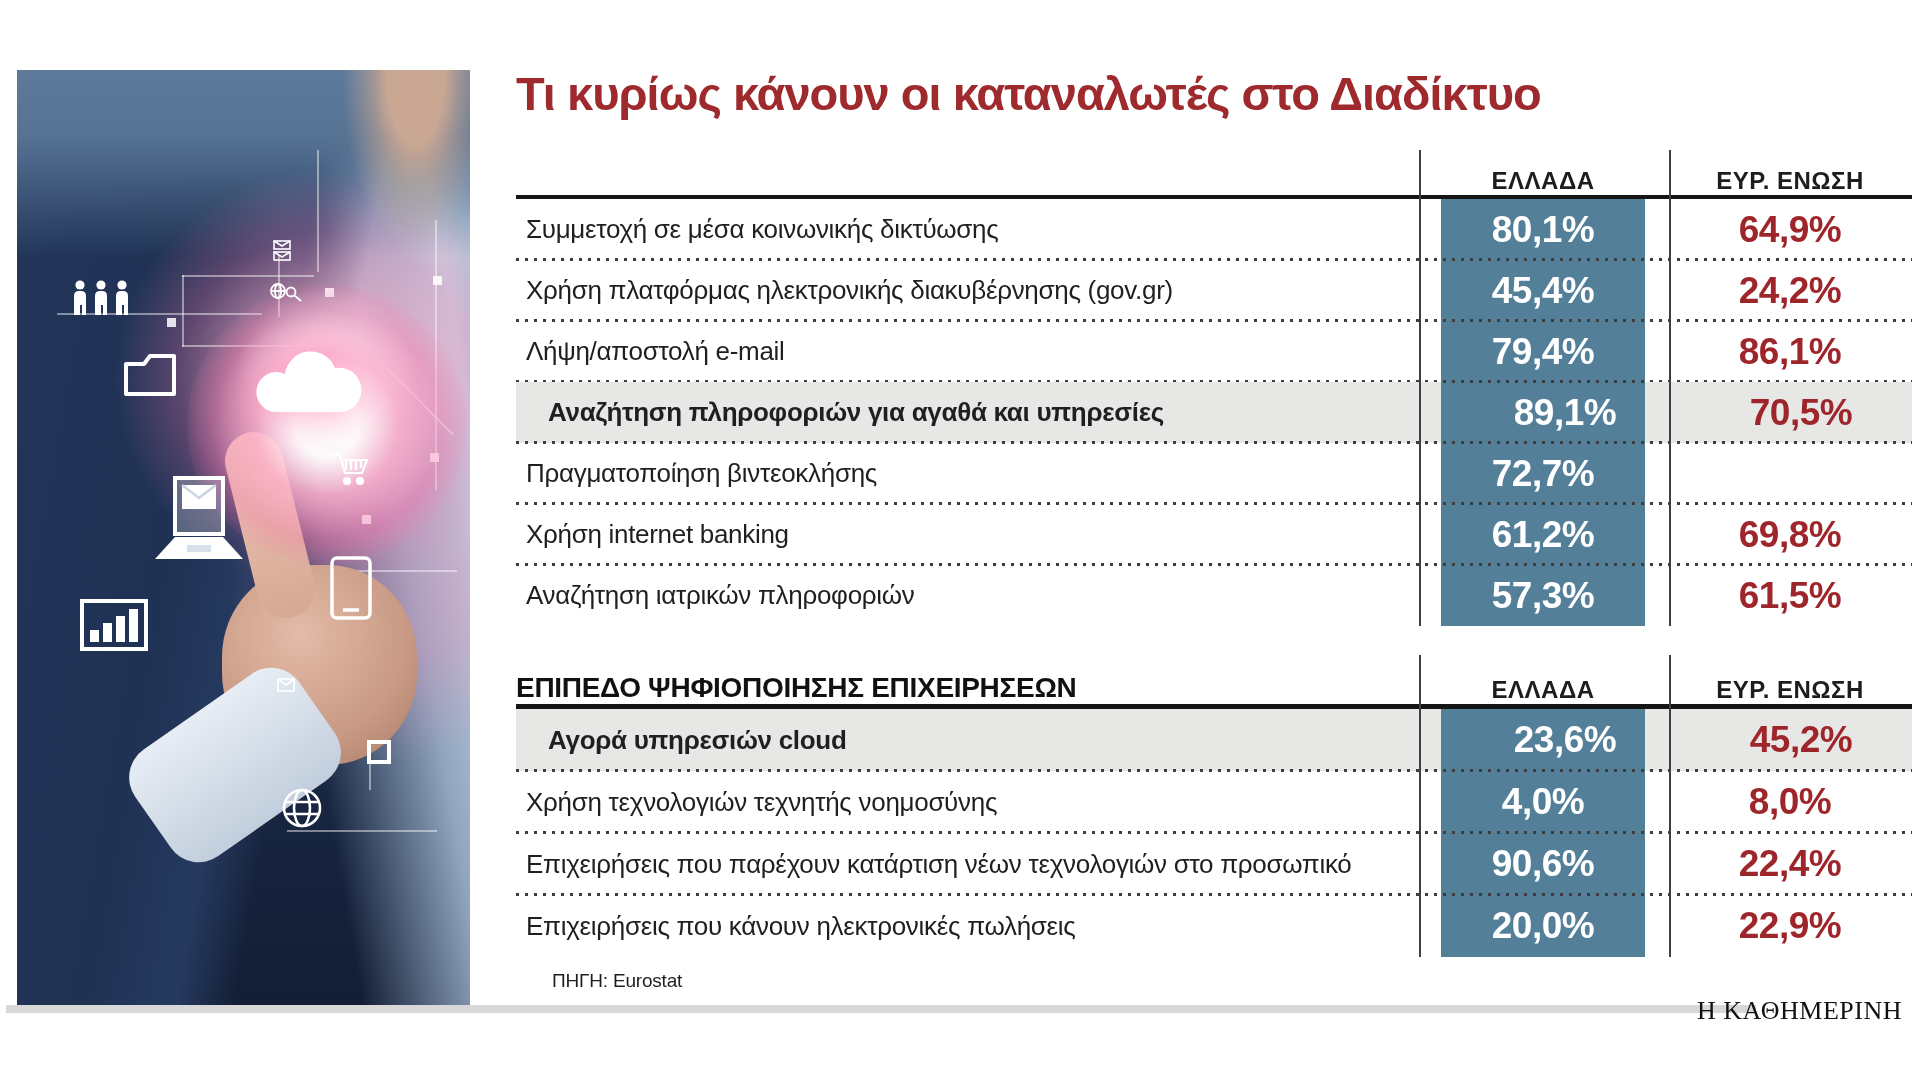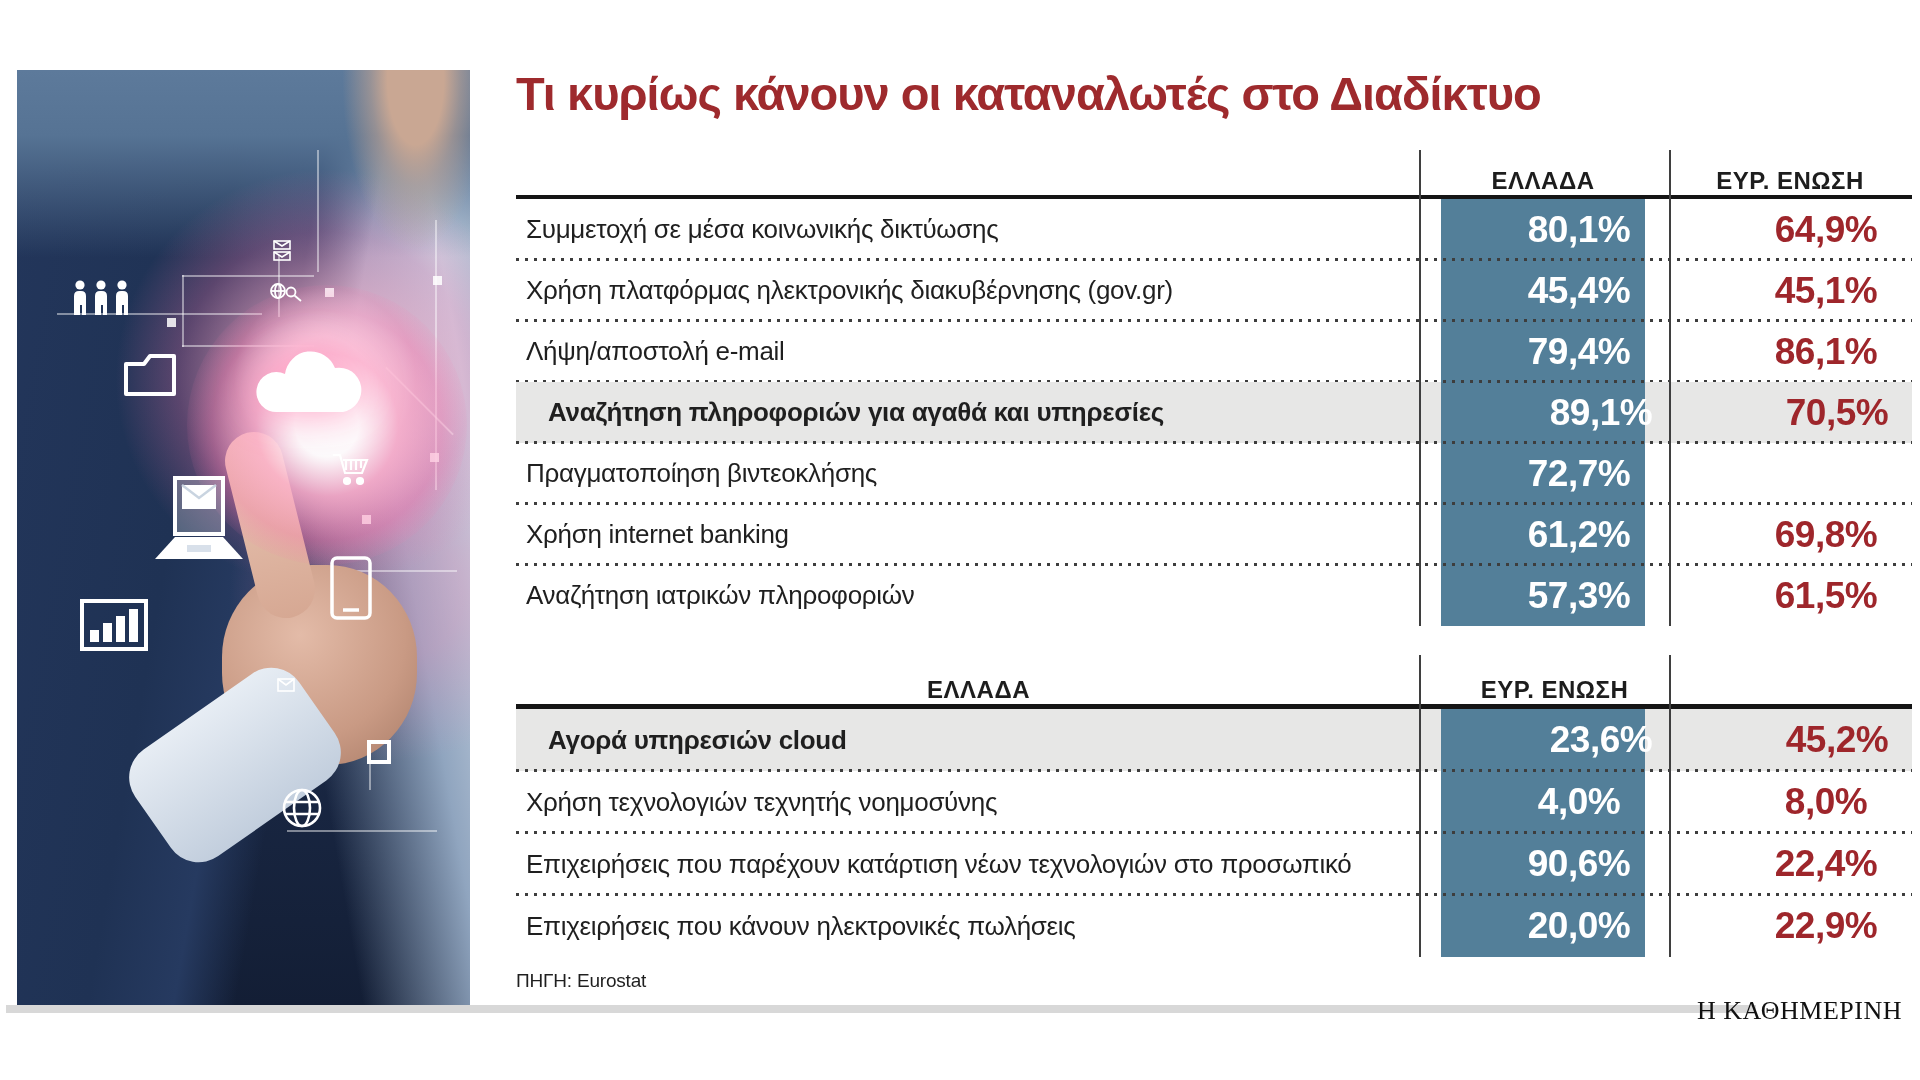--- a/index.html
+++ b/index.html
@@ -41,34 +41,34 @@
   .tbl1 .col-heads { height:45px; }
   .tbl2 .col-heads { height:49px; }
   .col-head { text-align:center; font-weight:bold; font-size:24px; color:#1d1d1d; letter-spacing:.5px; }
   .col-head.eu-h { padding-left:23px; }
   .sec-heading { font-size:28px; font-weight:bold; color:#111; letter-spacing:-0.3px; }
   .thick { height:4px; background:#151515; }
   .tbl2 .thick { height:5px; }
 
   .rows { position:relative; }
   .teal-block { position:absolute; left:925px; top:0; bottom:0; width:204px; background:#537f99; }
-  .row { position:relative; display:grid; grid-template-columns:925px 204px 1fr; align-items:center; height:61px;gap:36px; }
+  .row { position:relative; display:grid; grid-template-columns:925px 204px 1fr; align-items:center; height:61px; }
   .tbl2 .row { height:62px; }
   .row.hl { background:linear-gradient(90deg, #e7e7e6 0 925px, transparent 925px 1129px, #e7e7e6 1129px 100%);padding-left:22px; }
   .row.hl .lbl { font-weight:bold; }
   .row:not(:last-child)::after { content:''; position:absolute; left:0; right:0; bottom:-1px; height:3px;
     background:repeating-linear-gradient(90deg, #3d3d3d 0 3px, transparent 3px 9px); }
   .lbl { font-size:26px; color:#1f1f1f; letter-spacing:-0.3px; padding-left:10px; white-space:nowrap; z-index:1; }
   .val { font-weight:bold; font-size:37px; letter-spacing:-0.5px; text-align:center; z-index:1; }
   .val.gr { color:#ffffff; }
   .val.eu { color:#9e262b; padding-left:23px; }
   .vline { position:absolute; top:0; bottom:0; width:2px; background:#3f3f3f; }
   .v1 { left:903px; } .v2 { left:1153px; }
 
-  .source { margin-top:13px; font-size:19px; color:#1f1f1f; letter-spacing:-0.2px; }
+  .source { margin-top:13px; font-size:19px; color:#1f1f1f; letter-spacing:-0.2px;margin-left:36px; }
 
   .footer { position:absolute; left:6px; top:996px; width:1896px; height:30px; }
   .footer-bar { position:absolute; left:0; top:9px; width:1750px; height:8px; background:#d8d8d8; }
   .publisher { position:absolute; right:0; top:0; font-family:"Liberation Serif",serif; font-size:26px; color:#111; letter-spacing:.5px; white-space:nowrap; }
 </style>
 </head>
 <body>
 
 <div class="stage">
 
@@ -204,21 +204,21 @@
       <div class="rows">
         <div class="teal-block"></div>
         <div class="row">
           <div class="lbl">Συμμετοχή σε μέσα κοινωνικής δικτύωσης</div>
           <div class="val gr">80,1%</div>
           <div class="val eu">64,9%</div>
         </div>
         <div class="row">
           <div class="lbl">Χρήση πλατφόρμας ηλεκτρονικής διακυβέρνησης (gov.gr)</div>
           <div class="val gr">45,4%</div>
-          <div class="val eu">45,1%</div>
+          <div class="val eu">24,2%</div>
         </div>
         <div class="row">
           <div class="lbl">Λήψη/αποστολή e-mail</div>
           <div class="val gr">79,4%</div>
           <div class="val eu">86,1%</div>
         </div>
         <div class="row hl">
           <div class="lbl">Αναζήτηση πληροφοριών για αγαθά και υπηρεσίες</div>
           <div class="val gr">89,1%</div>
           <div class="val eu">70,5%</div>
@@ -237,20 +237,21 @@
           <div class="val gr">57,3%</div>
           <div class="val eu">61,5%</div>
         </div>
       </div>
       <div class="vline v1"></div>
       <div class="vline v2"></div>
     </div>
 
     <div class="tbl tbl2">
       <div class="col-heads">
+        <div class="sec-heading">ΕΠΙΠΕΔΟ ΨΗΦΙΟΠΟΙΗΣΗΣ ΕΠΙΧΕΙΡΗΣΕΩΝ</div>
         <div class="col-head">ΕΛΛΑΔΑ</div>
         <div class="col-head eu-h">ΕΥΡ. ΕΝΩΣΗ</div>
       </div>
       <div class="thick"></div>
       <div class="rows">
         <div class="teal-block"></div>
         <div class="row hl">
           <div class="lbl">Αγορά υπηρεσιών cloud</div>
           <div class="val gr">23,6%</div>
           <div class="val eu">45,2%</div>

